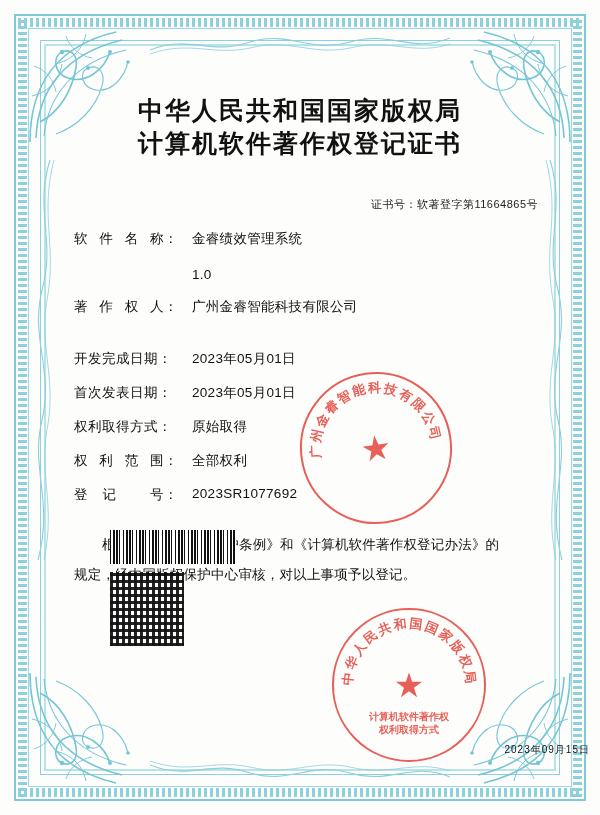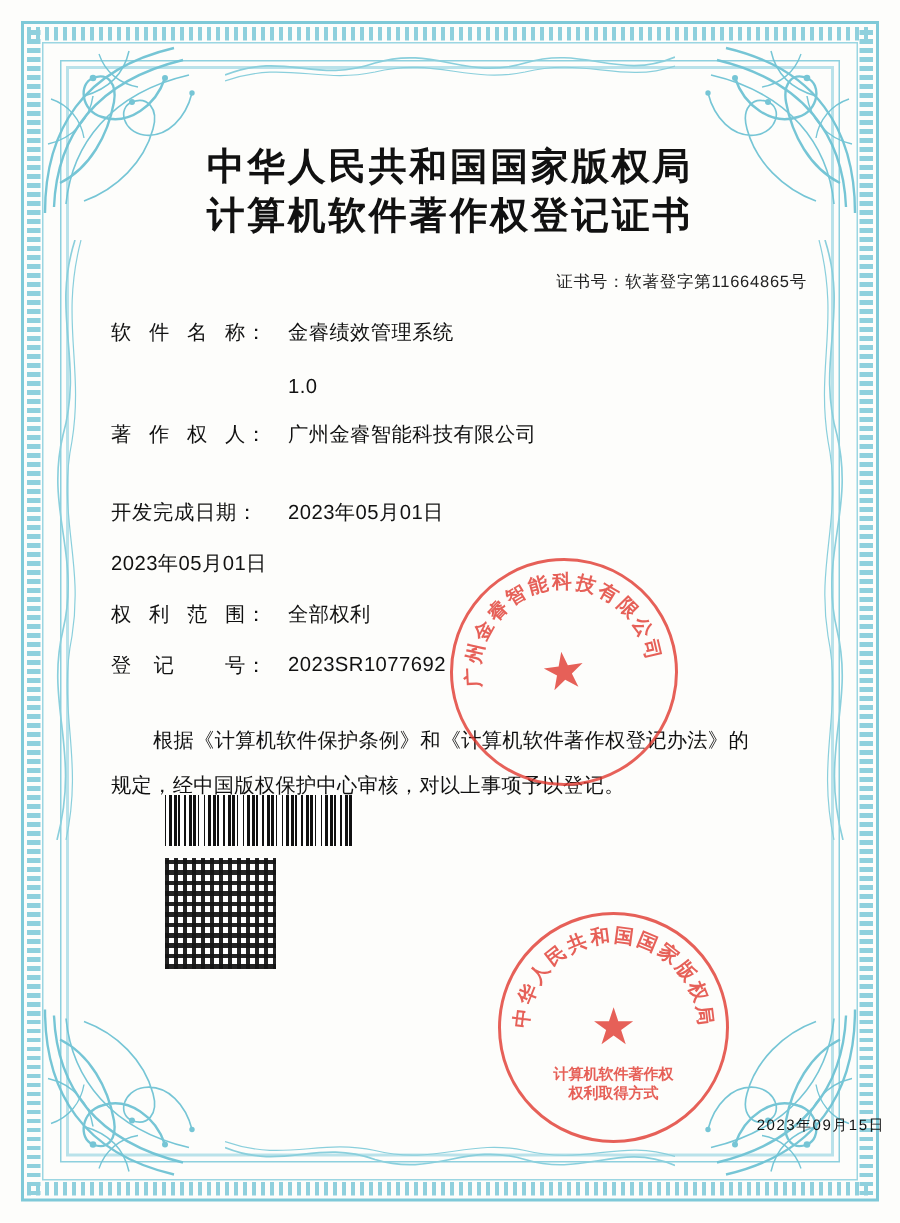--- a/index.html
+++ b/index.html
@@ -112,21 +112,21 @@
     font-weight: bold;
     font-size: 25px;
     letter-spacing: 2px;
     color: #111;
   }
 
   .cert-no {
     text-align: right;
     font-size: 11px;
     color: #222;
-    margin-top: 20px;
+    margin-top: 37px;
     padding-right: 6px;
     letter-spacing: 0.5px;
   }
 
   .fields {
     margin-top: 18px;
     padding-left: 18px;
     font-size: 13.5px;
     color: #111;
   }
@@ -410,23 +410,32 @@
       </div>
 
       <div class="field-row">
         <div class="field-label">
           <span>开发完成日期</span>：
         </div>
         <div class="field-value">2023年05月01日</div>
       </div>
 
       <div class="field-row">
+        <div class="field-label">
+          <span>首次发表日期</span>：
+        </div>
         <div class="field-value">2023年05月01日</div>
       </div>
 
+      <div class="field-row">
+        <div class="field-label">
+          <span>权利取得方式</span>：
+        </div>
+        <div class="field-value">原始取得</div>
+      </div>
 
       <div class="field-row">
         <div class="field-label">
           <span class="label-spread">
             <span>权</span>
               <span>利</span>
               <span>范</span>
               <span>围：</span>
           </span>
         </div>

